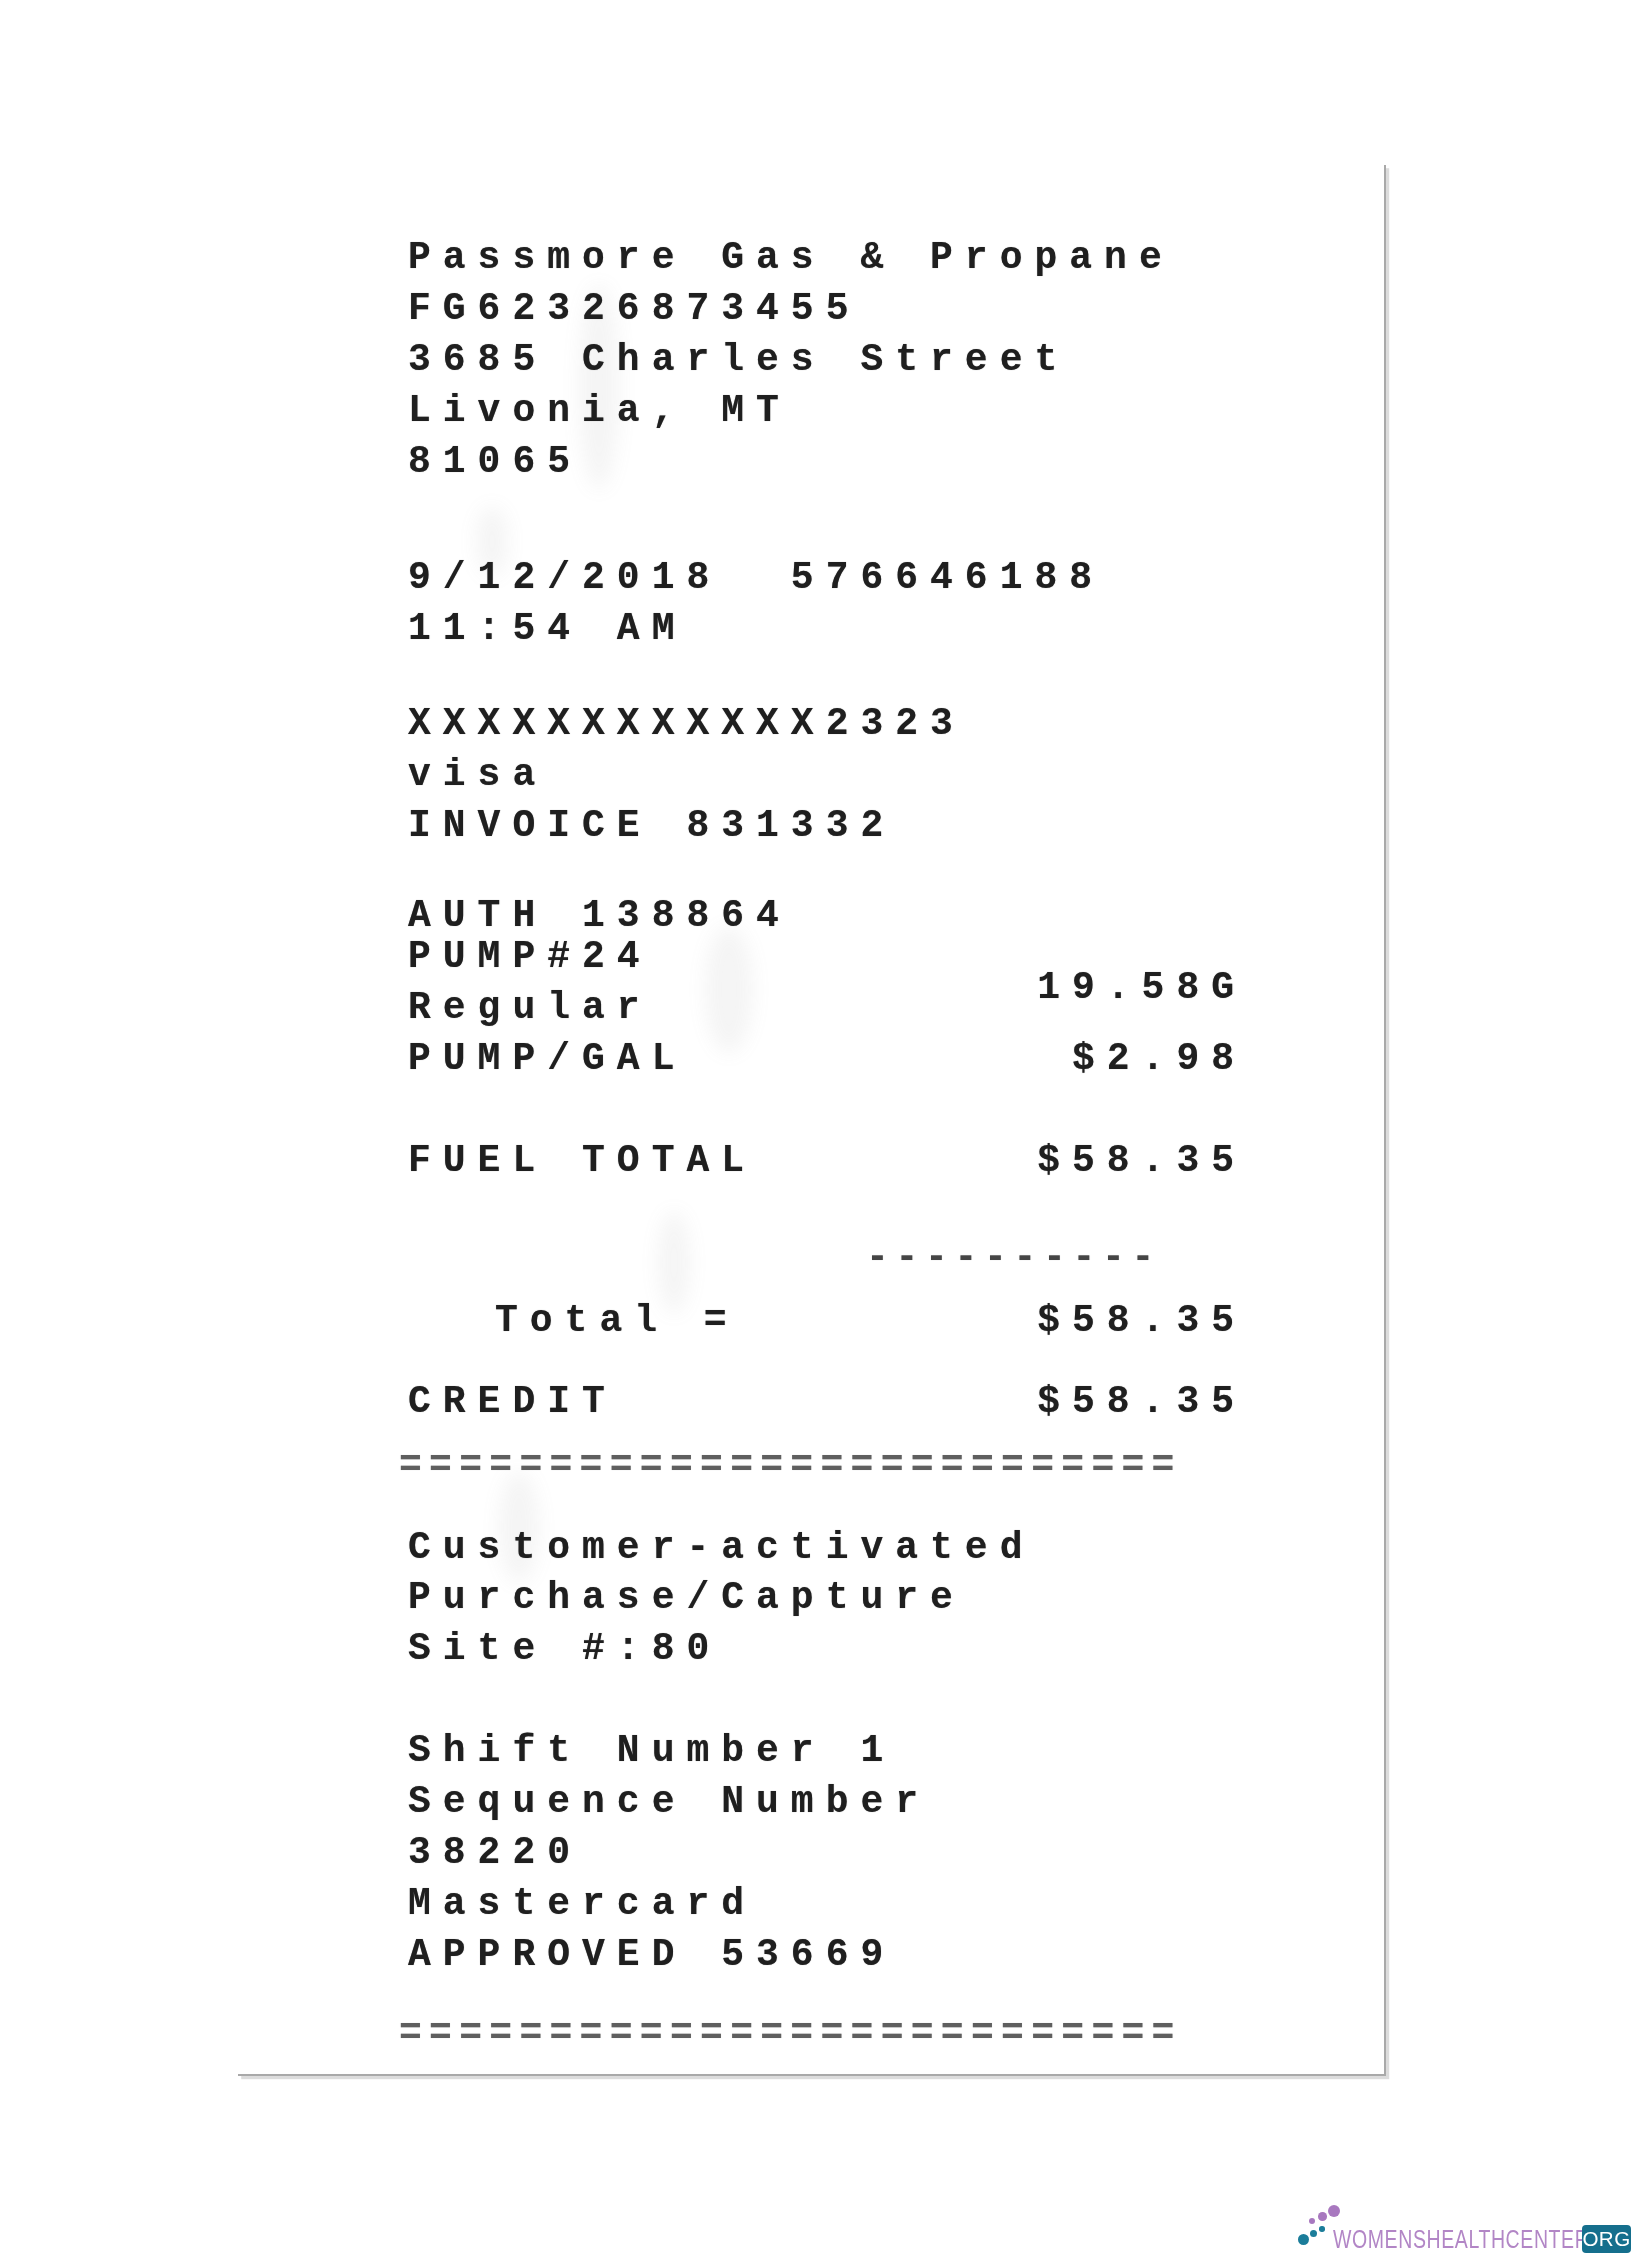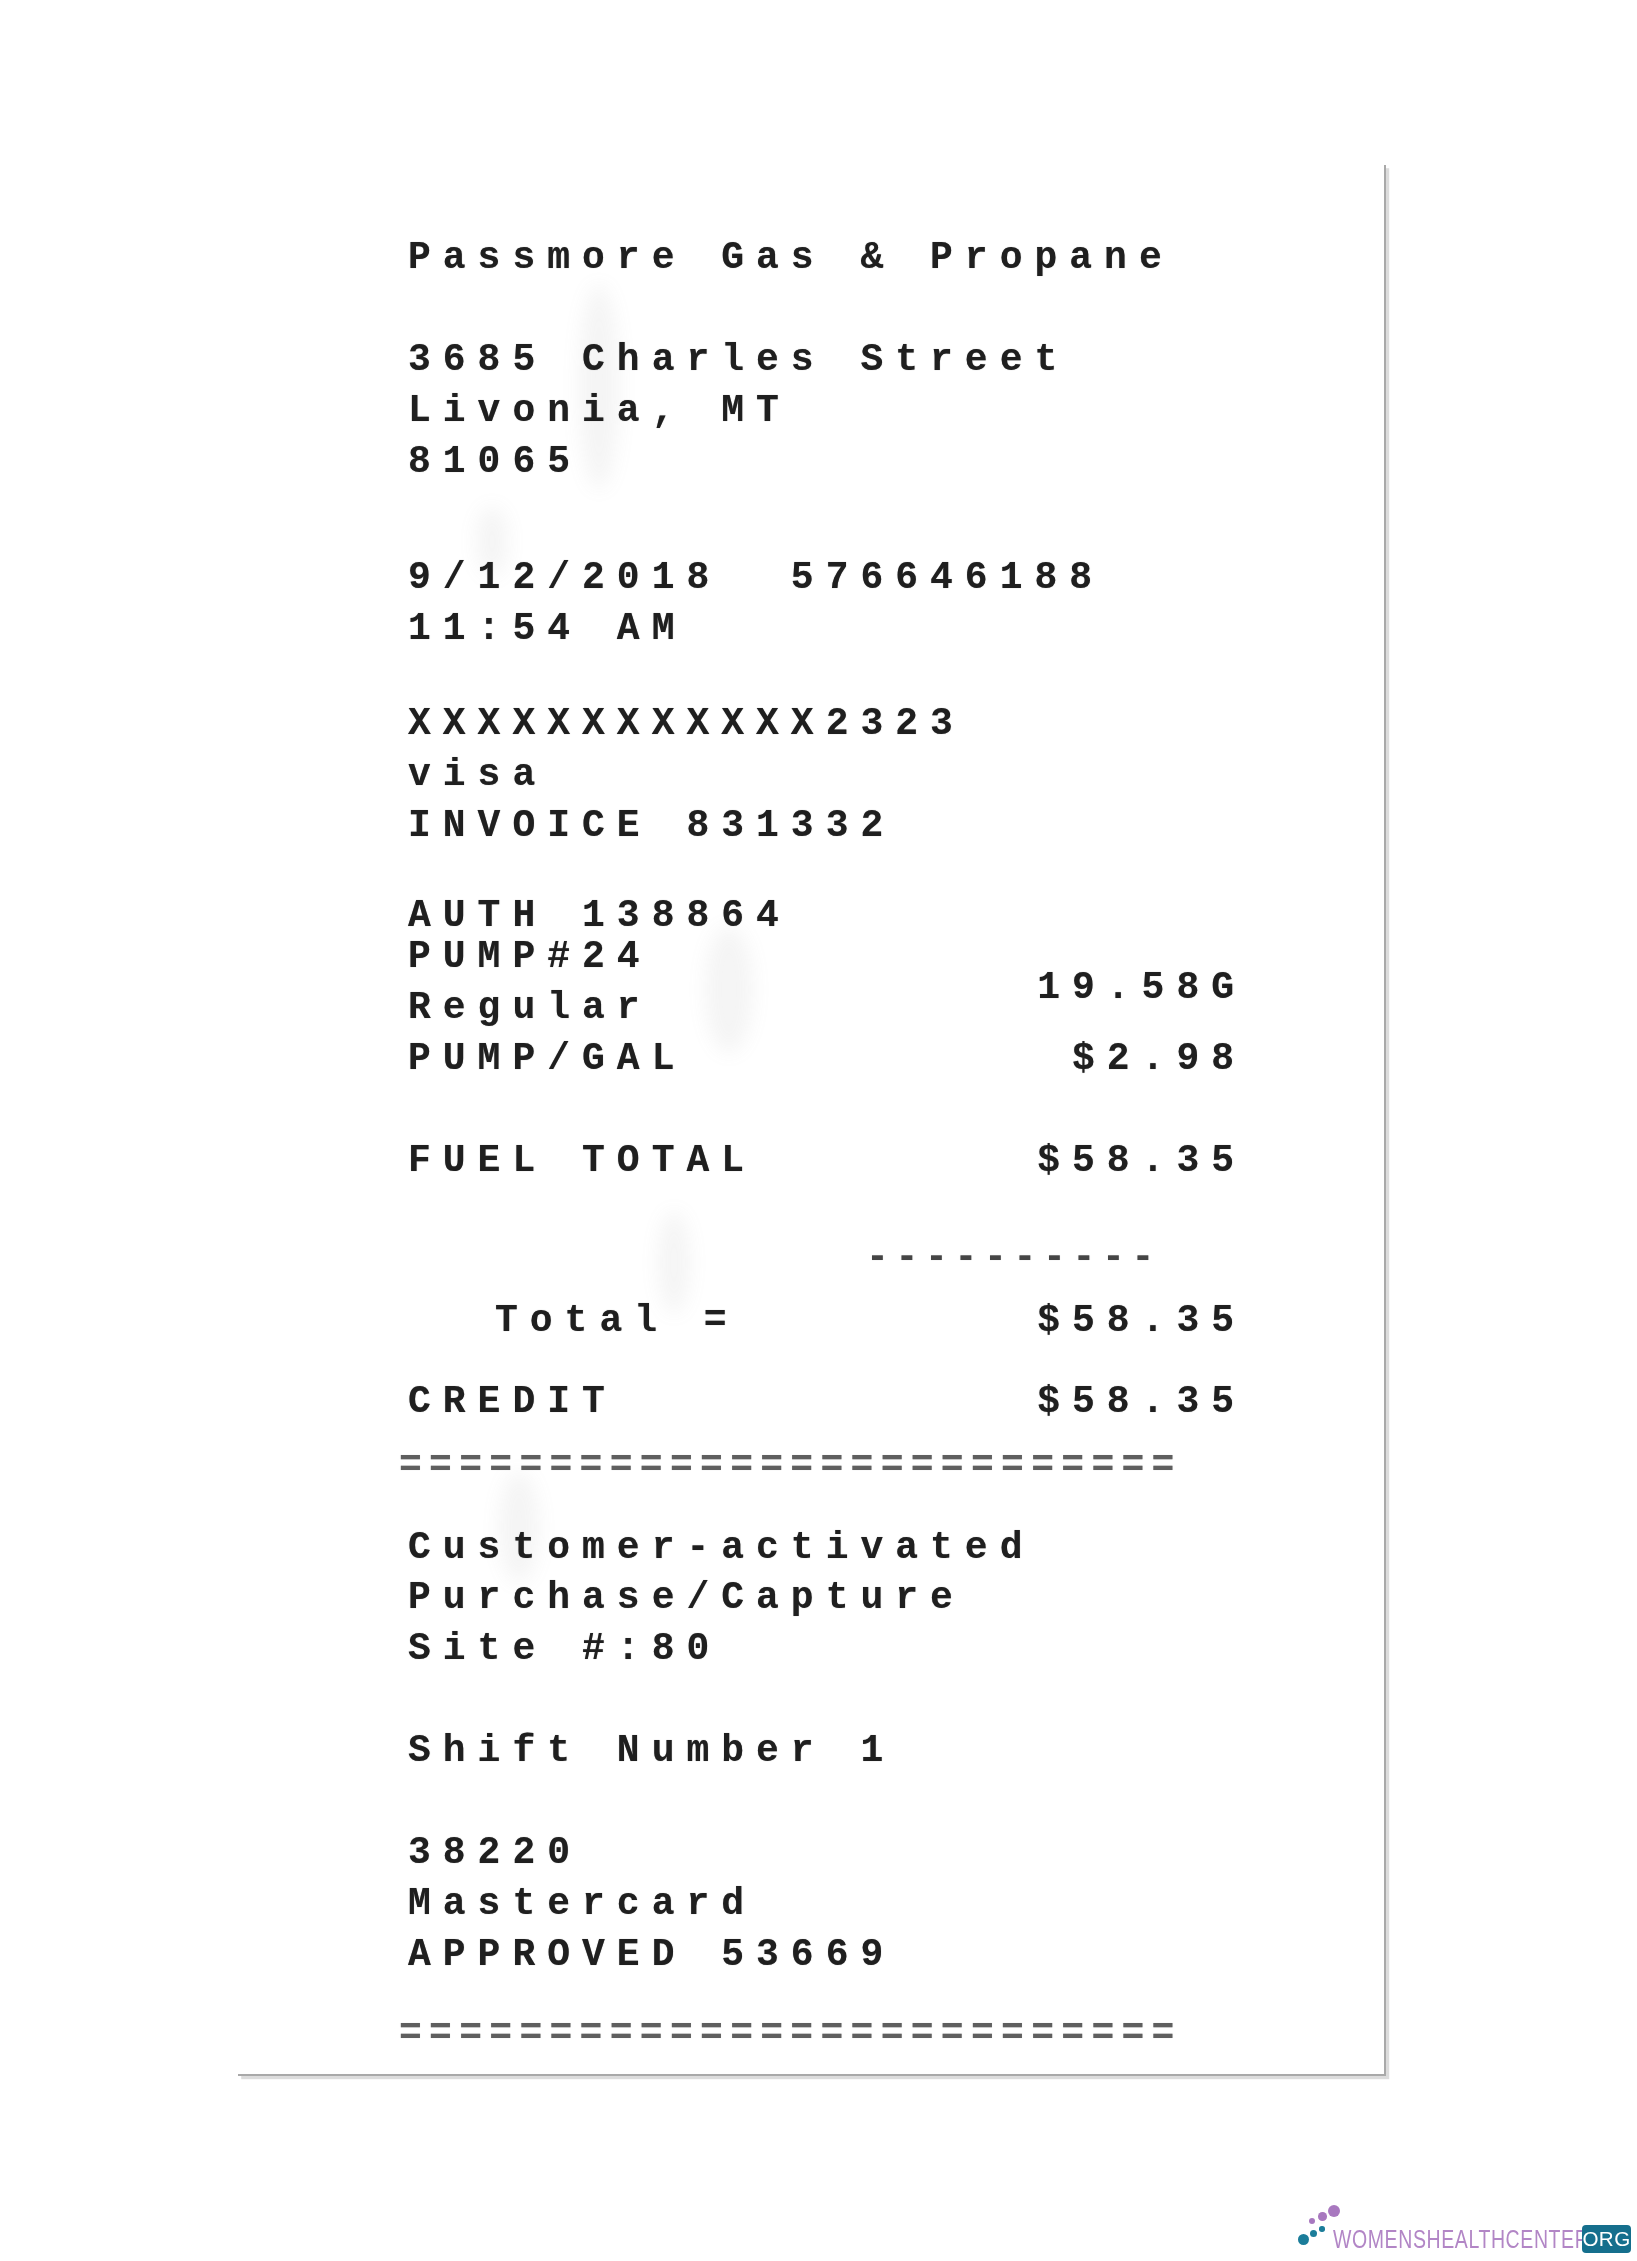--- a/index.html
+++ b/index.html
@@ -98,20 +98,21 @@
 
   <div class="page">
 
     <div class="smudge" style="left:341px;top:119px;width:40px;height:206px;"></div>
     <div class="smudge" style="left:238px;top:341px;width:32px;height:71px;"></div>
     <div class="smudge" style="left:467px;top:761px;width:48px;height:127px;"></div>
     <div class="smudge" style="left:420px;top:1046px;width:32px;height:103px;"></div>
     <div class="smudge" style="left:261px;top:1307px;width:40px;height:111px;"></div>
 
     <div class="ln" style="top:74px">Passmore Gas &amp; Propane</div>
+    <div class="ln" style="top:125px">FG62326873455</div>
     <div class="ln" style="top:176px">3685 Charles Street</div>
     <div class="ln" style="top:227px">Livonia, MT</div>
     <div class="ln" style="top:278px">81065</div>
 
     <div class="ln" style="top:394px">9/12/2018  576646188</div>
     <div class="ln" style="top:445px">11:54 AM</div>
 
     <div class="ln" style="top:540px">XXXXXXXXXXXX2323</div>
     <div class="ln" style="top:591px">visa</div>
     <div class="ln" style="top:642px">INVOICE 831332</div>
@@ -130,20 +131,21 @@
     <div class="ln amt" style="top:1137px">$58.35</div>
     <div class="ln" style="top:1218px">CREDIT</div>
     <div class="ln amt" style="top:1218px">$58.35</div>
 
     <div class="ln eq-sep" style="top:1282px">==========================</div>
 
     <div class="ln" style="top:1414px">Purchase/Capture</div>
     <div class="ln" style="top:1364px">Customer-activated</div>
     <div class="ln" style="top:1465px">Site #:80</div>
     <div class="ln" style="top:1567px">Shift Number 1</div>
+    <div class="ln" style="top:1618px">Sequence Number</div>
     <div class="ln" style="top:1669px">38220</div>
     <div class="ln" style="top:1720px">Mastercard</div>
     <div class="ln" style="top:1771px">APPROVED 53669</div>
 
     <div class="ln eq-sep" style="top:1850px">==========================</div>
 
   </div>
 
   <div class="watermark">
     <span class="dot purple d1"></span>

